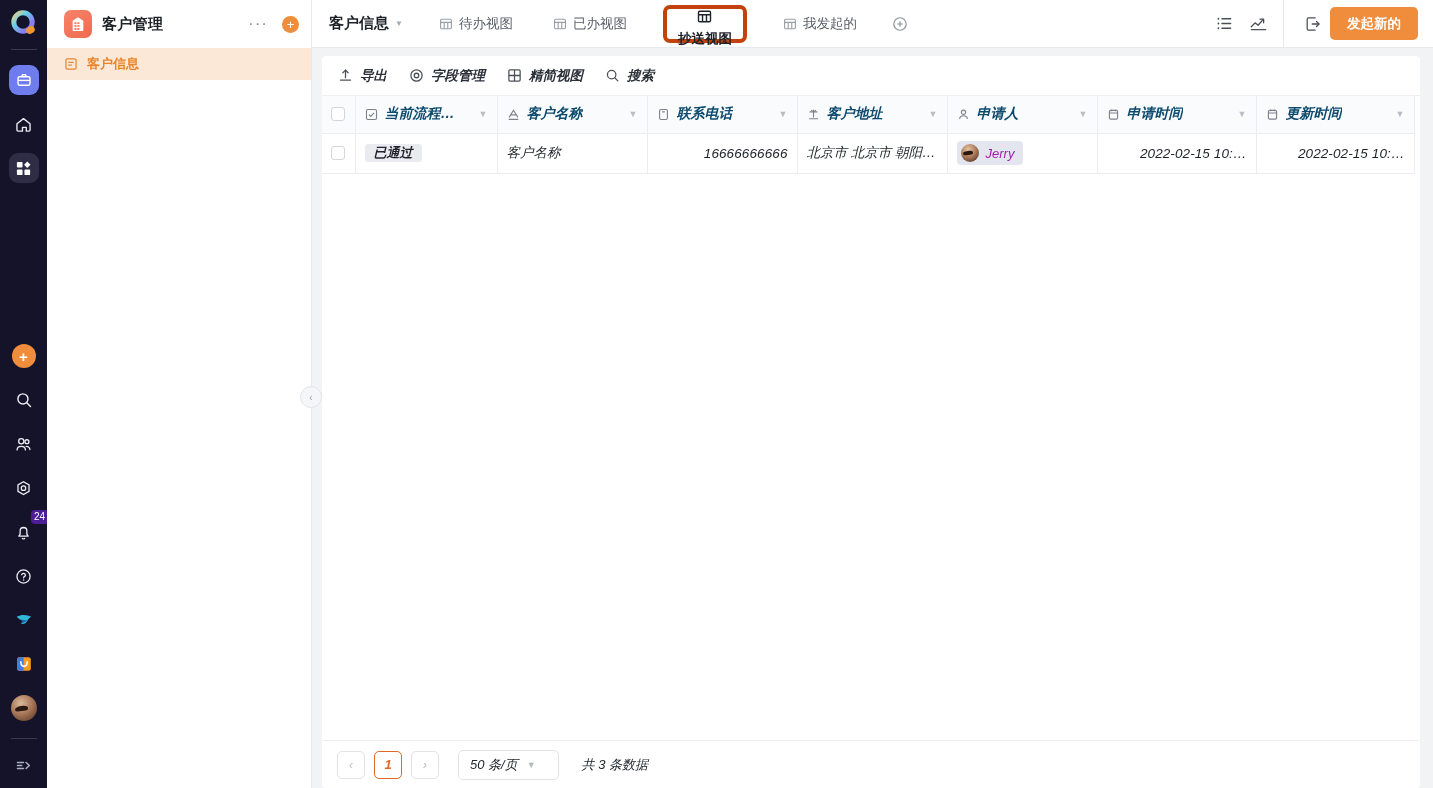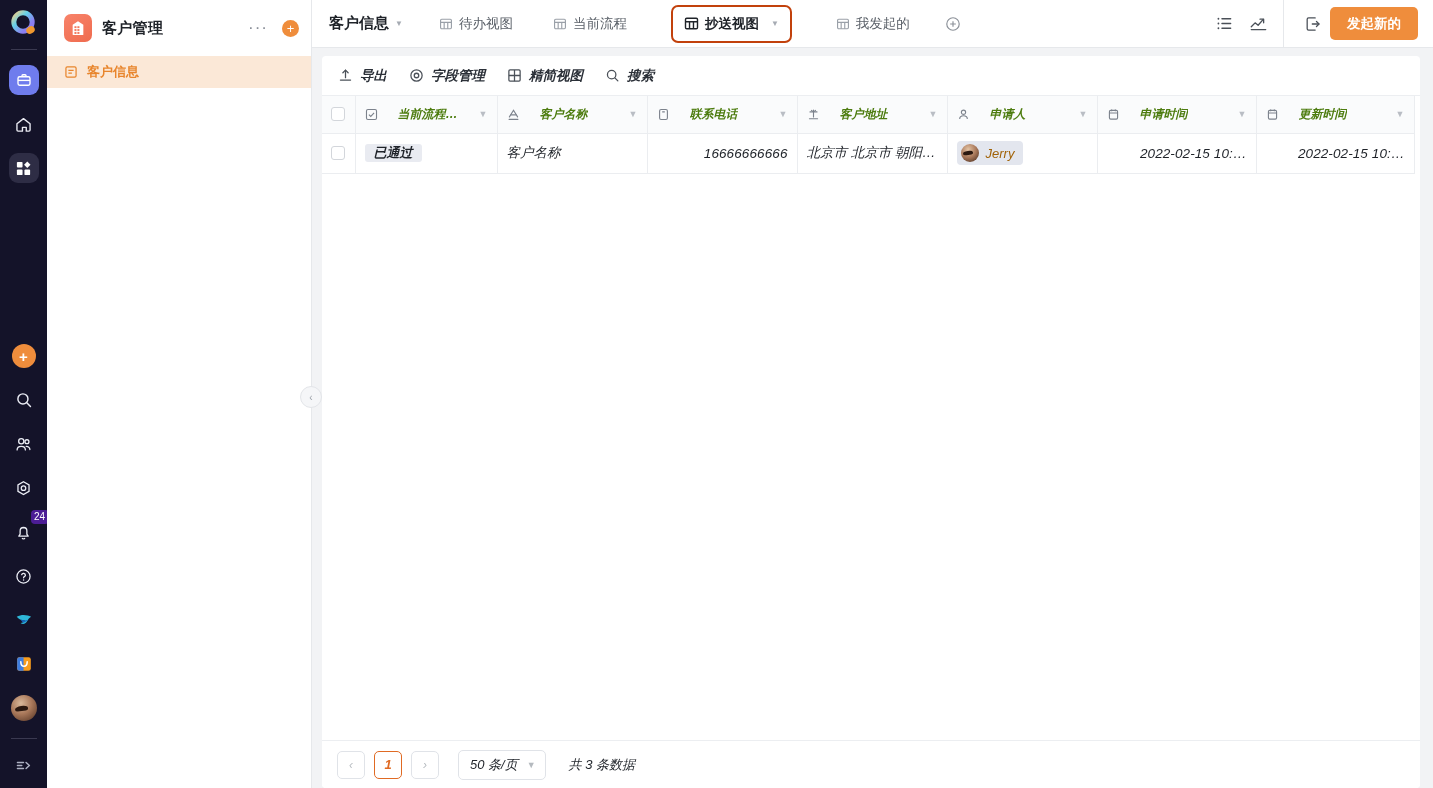--- a/index.html
+++ b/index.html
@@ -48,21 +48,21 @@
     content:""; position:absolute; left:4px; top:11px; width:13px; height:5px;
     background:#2b1810; border-radius:60% 60% 40% 40%; transform:rotate(-8deg);
   }
   .rail-bottom-div { width:26px; height:1px; background:#3a3950; margin:8px 0 4px; }
 
   
   .sidebar {
     width:265px; flex:0 0 265px; height:788px; background:#fff;
     border-right:1px solid #e6e8eb; position:relative;
   }
-  .sb-head { height:56px; display:flex; align-items:center; padding:0 12px 0 17px; }
+  .sb-head { height:48px; display:flex; align-items:center; padding:0 12px 0 17px; }
   .sb-appicon {
     width:28px;height:28px;border-radius:7px;flex:0 0 28px;
     background:linear-gradient(145deg,#f8836a 0%,#ef6b4e 100%);
     display:flex;align-items:center;justify-content:center;margin-right:10px;
   }
   .sb-title { font-size:15px; font-weight:700; color:#1f2329; letter-spacing:.3px; }
   .sb-head-spacer{ flex:1 1 auto; }
   .sb-dots { color:#8a8f99; font-size:17px; letter-spacing:1px; margin-right:14px; line-height:8px; cursor:pointer;}
   .sb-add {
     width:17px;height:17px;border-radius:50%;background:#ef8d3c;color:#fff;
@@ -87,22 +87,22 @@
   }
   .tb-title { font-size:15px; font-weight:700; color:#1f2329; }
   .tb-caret { color:#a6abb3; font-size:8px; margin:0 0 0 6px; }
   .tb-tabs { display:flex; align-items:center; margin-left:24px; gap:16px; }
   .tab {
     display:flex;align-items:center; gap:6px; height:34px; padding:0 12px;
     font-size:13.5px; color:#5a6068; cursor:pointer; border-radius:6px; white-space:nowrap;
   }
   .tab .gl { color:#9aa0a8; display:flex; }
   .tab.active {
-    background:#fff; border:2px solid #c2410c; border-radius:7px;
-    color:#1f2329; font-weight:700; height:38px; padding:0 11px; margin:0 16px;
+    background:#fff; border:4px solid #c2410c; border-radius:7px;
+    color:#1f2329; font-weight:700; height:38px; padding:0 11px; margin:0 8px;flex-direction:column;
   }
   .tab.active .gl { color:#1f2329; }
   .tab-plus { width:30px;height:30px;display:flex;align-items:center;justify-content:center;color:#8b9098;cursor:pointer;}
   .tb-right { margin-left:auto; display:flex; align-items:center; padding-right:15px; height:48px;}
   .tb-ic { width:34px;height:34px;display:flex;align-items:center;justify-content:center;color:#4a5058;cursor:pointer;}
   .tb-sep { width:1px;height:48px;background:#e6e8eb; margin:0 12px 0 8px; }
   .btn-primary {
     background:#ef8d3c;color:#fff;font-size:13.5px;font-weight:700;
     border-radius:5px;height:33px;padding:0 17px;display:flex;align-items:center;
     cursor:pointer; white-space:nowrap;
@@ -121,21 +121,21 @@
   
   .tablewrap { flex:1 1 auto; overflow:hidden; position:relative; min-height:0;}
   table.grid { border-collapse:collapse; table-layout:fixed; width:1092px; }
   table.grid th, table.grid td {
     border-right:1px solid #ebedf0; border-bottom:1px solid #ebedf0;
     text-align:left; vertical-align:middle; overflow:hidden;
   }
   table.grid thead th { height:37px; background:#fafbfc; padding:0 9px; font-weight:700; }
   .thcell { display:flex; align-items:center; width:100%; }
   .thcell .gl { color:#7c828c; display:flex; margin-right:7px; flex:0 0 auto;}
-  .thlabel { font-size:12px; color:#4d7c0f; font-weight:700; white-space:nowrap; overflow:hidden; text-overflow:ellipsis;margin-left:13px; }
+  .thlabel { font-size:14px; color:#0c4a6e; font-weight:700; white-space:nowrap; overflow:hidden; text-overflow:ellipsis; }
   .thsort { margin-left:auto; color:#b9bdc4; font-size:9px; padding-left:6px; cursor:pointer;}
   table.grid tbody td { height:40px; padding:0 9px; font-size:13.5px; color:#1f2329; }
   .cb {
     width:14px;height:14px;border:1px solid #d3d6db;border-radius:3px;background:#fff;
     display:inline-block; cursor:pointer;
   }
   .col-cb { width:33px; padding:0 !important; text-align:center !important; }
   .col-cb > div { display:flex;align-items:center;justify-content:center;height:100%; }
   .chip-status {
     display:inline-block; background:#e9ebf1; color:#1f2329; font-size:13px;
@@ -147,37 +147,37 @@
   }
   .chip-avatar {
     width:18px;height:18px;border-radius:50%;flex:0 0 18px;
     background:radial-gradient(circle at 40% 30%, #e3c3a4 0%, #a9785a 48%, #3d2417 100%);
     position:relative; overflow:hidden;
   }
   .chip-avatar::after{
     content:""; position:absolute; left:2px; top:7px; width:10px; height:4px;
     background:#2b1810; border-radius:60% 60% 40% 40%; transform:rotate(-8deg);
   }
-  .chip-name { font-size:13px; color:#a16207; }
+  .chip-name { font-size:13px; color:#a21caf; }
   .ellip { white-space:nowrap; overflow:hidden; text-overflow:ellipsis; display:block; }
   .mono-num { font-family:"Liberation Sans",sans-serif; letter-spacing:.1px;text-align:right; }
 
   
   .pager {
     height:48px; flex:0 0 48px; display:flex; align-items:center; gap:9px;
     padding-left:15px; border-top:1px solid #eceef1; background:#fff;
   }
   .pg-btn {
     width:28px;height:28px;border:1px solid #e0e3e8;border-radius:5px;background:#fff;
     display:flex;align-items:center;justify-content:center;color:#b5babf;font-size:12px;cursor:pointer;
   }
   .pg-btn.cur { border-color:#e06a23; color:#e06a23; font-weight:700; font-size:13px; }
   .pg-size {
     height:30px;border:1px solid #e0e3e8;border-radius:5px;background:#fff;
-    display:flex;align-items:center;gap:9px;padding:0 9px 0 11px;margin-left:10px;
+    display:flex;align-items:center;gap:9px;padding:0 22px 0 11px;margin-left:10px;
     font-size:13px;color:#1f2329;cursor:pointer;
   }
   .pg-size .cv { color:#b5babf; font-size:9px; }
   .pg-total { font-size:13px; color:#1f2329; margin-left:14px; }
 </style>
 </head>
 <body>
 
 <div id="app">
 
@@ -347,21 +347,21 @@
           <span>待办视图</span>
         </div>
 
         <div class="tab">
           <span class="gl">
             <svg width="14" height="14" viewBox="0 0 16 16" fill="none" stroke="currentColor" stroke-width="1.3">
               <rect x="1.8" y="2.6" width="12.4" height="10.8" rx="1.3"></rect>
               <path d="M1.8 6.1h12.4M5.9 6.1v7.3M10 6.1v7.3"></path>
             </svg>
           </span>
-          <span>当前流程</span>
+          <span>已办视图</span>
         </div>
 
         <div class="tab active">
           <span class="gl">
             <svg width="15" height="15" viewBox="0 0 16 16" fill="none" stroke="currentColor" stroke-width="1.5">
               <rect x="1.6" y="2.4" width="12.8" height="11.2" rx="1.3"></rect>
               <path d="M1.6 6.1h12.8M5.9 6.1v7.5M10.1 6.1v7.5"></path>
             </svg>
           </span>
           <span>抄送视图</span>

